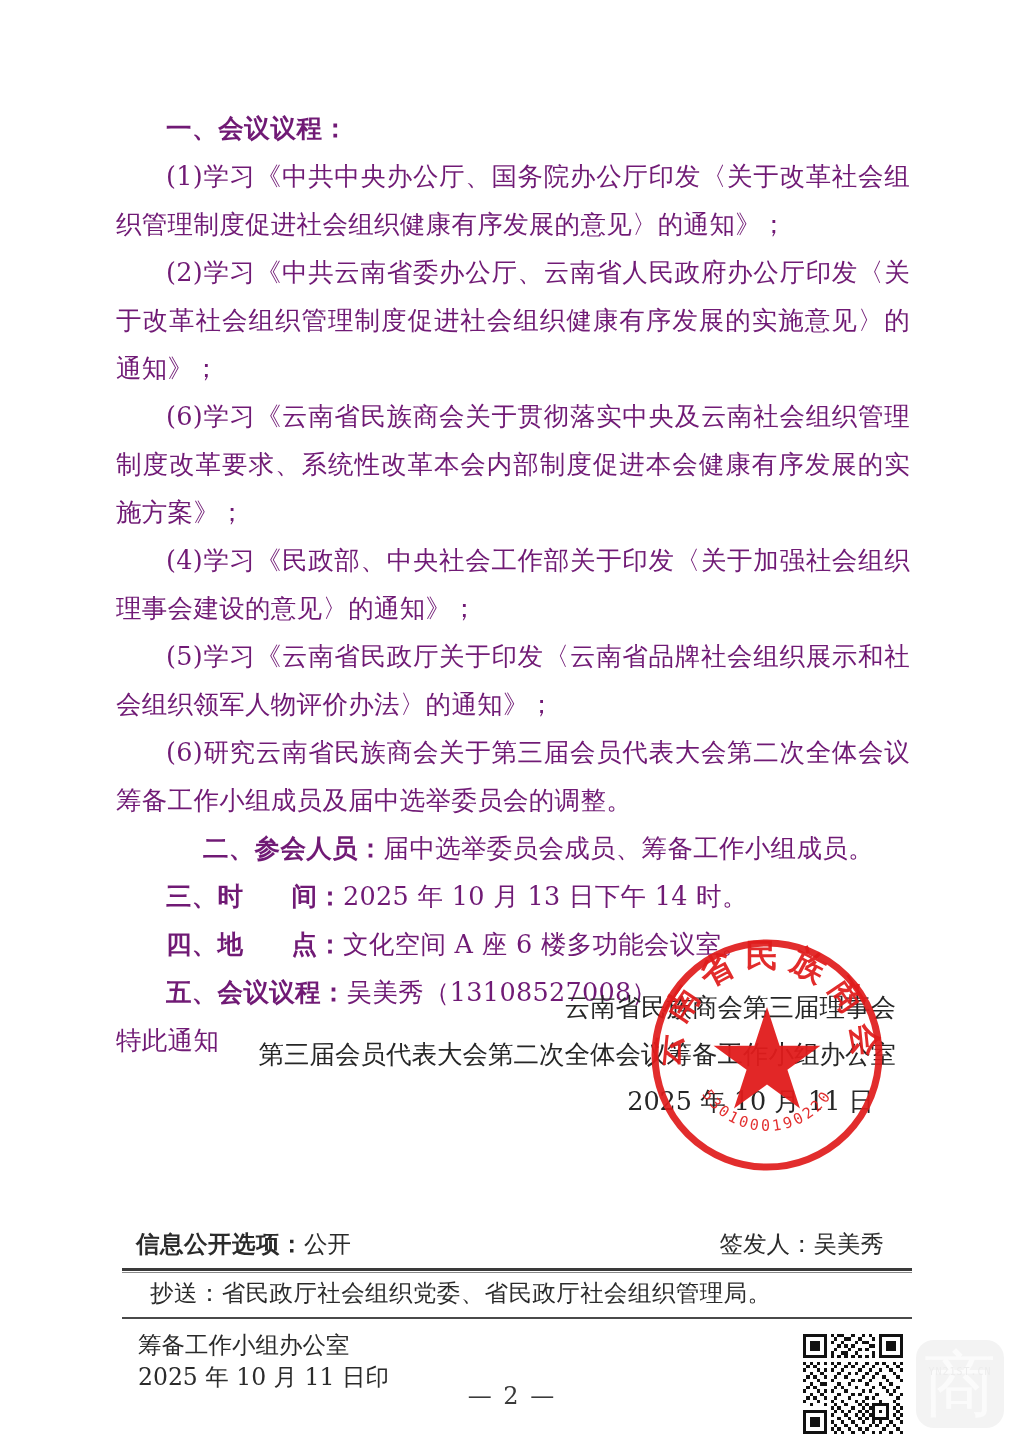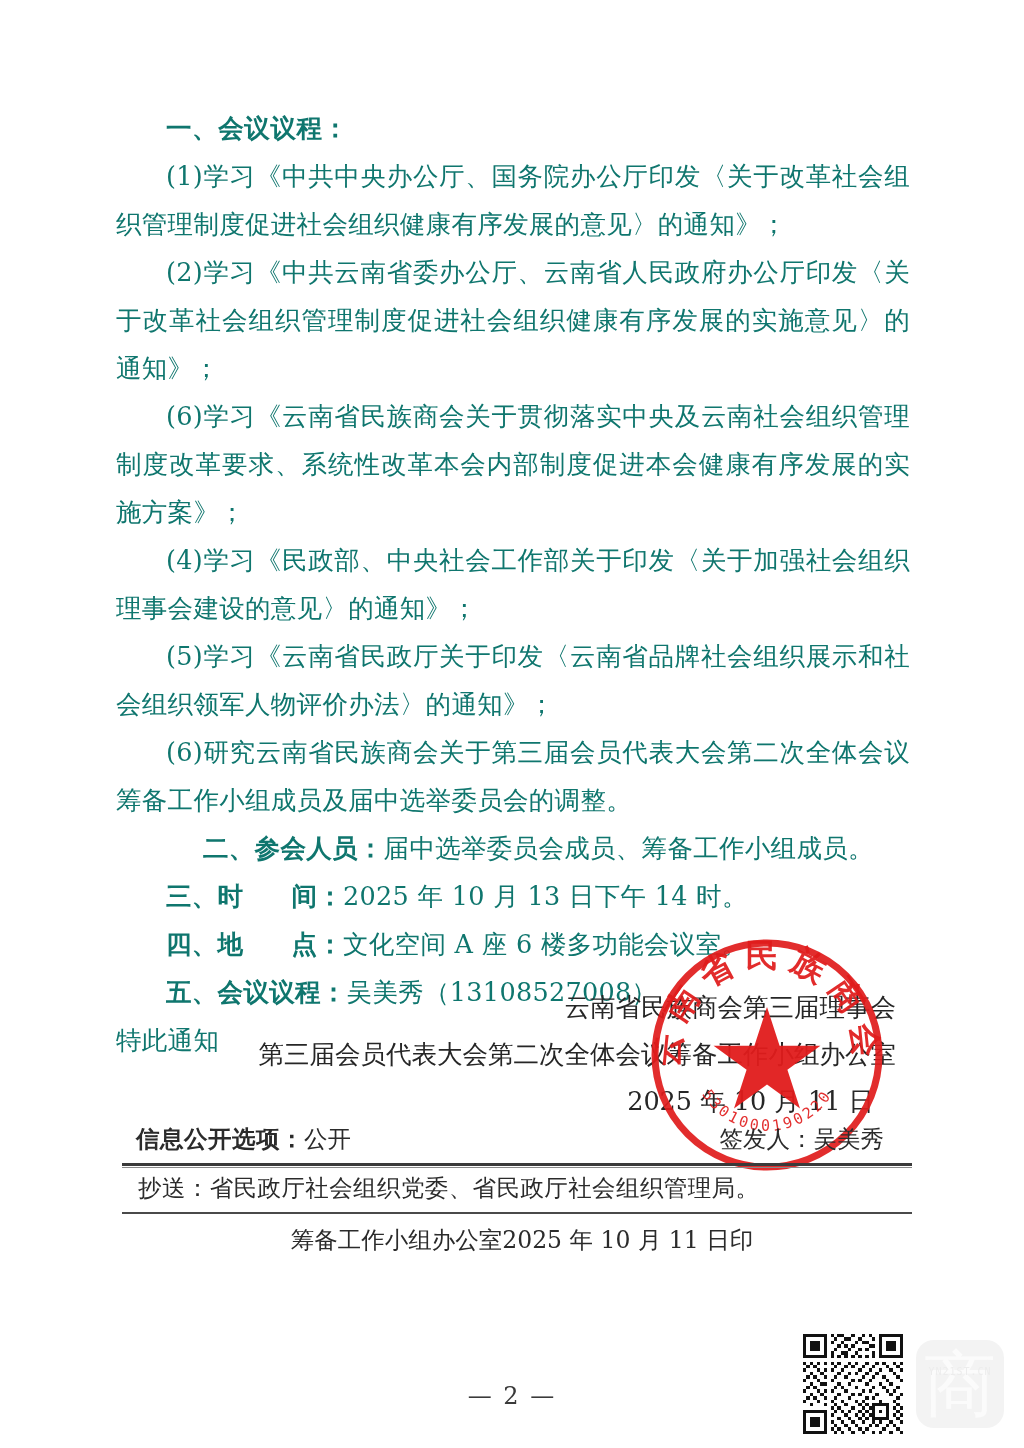--- a/index.html
+++ b/index.html
@@ -29,21 +29,21 @@
     top: 104px;
     width: 794px;
   }
 
   .para {
     font-size: 25.5px;
     line-height: 48px;
     letter-spacing: 0.3px;
     text-align: justify;
     text-justify: inter-ideograph;
-    color: #0f766e;
+    color: #701a75;
     margin: 0;
   }
   .para.indent {
     text-indent: 50px;
   }
   .para.heading {
     text-indent: 50px;
     font-weight: bold;
     letter-spacing: 0.6px;
   }
@@ -83,21 +83,21 @@
     width: 244px;
     height: 244px;
     pointer-events: none;
   }
   .seal svg { display: block; }
 
   
   .footer {
     position: absolute;
     left: 122px;
-    top: 1119px;
+    top: 1224px;
     width: 790px;
     font-size: 23.5px;
     color: #2b2b2b;
   }
   .footer-row {
     display: flex;
     justify-content: space-between;
     align-items: baseline;
     padding: 4px 10px 8px 14px;
   }
@@ -119,26 +119,28 @@
   .disclosure-label {
     font-weight: bold;
     letter-spacing: 0.5px;
   }
   .issuer {
     padding-right: 18px;
     white-space: nowrap;
   }
   .cc-line {
     letter-spacing: 0.4px;
+    margin-left: 12px;
   }
   .footer-bottom {
     display: flex;
-    justify-content: center;
+    justify-content: space-between;
     align-items: baseline;
     padding: 10px 6px 0 16px;
+    flex-direction: column;
   }
 
   
   .page-number {
     position: absolute;
     left: 0;
     right: 0;
     top: 1382px;
     text-align: center;
     font-size: 24px;

